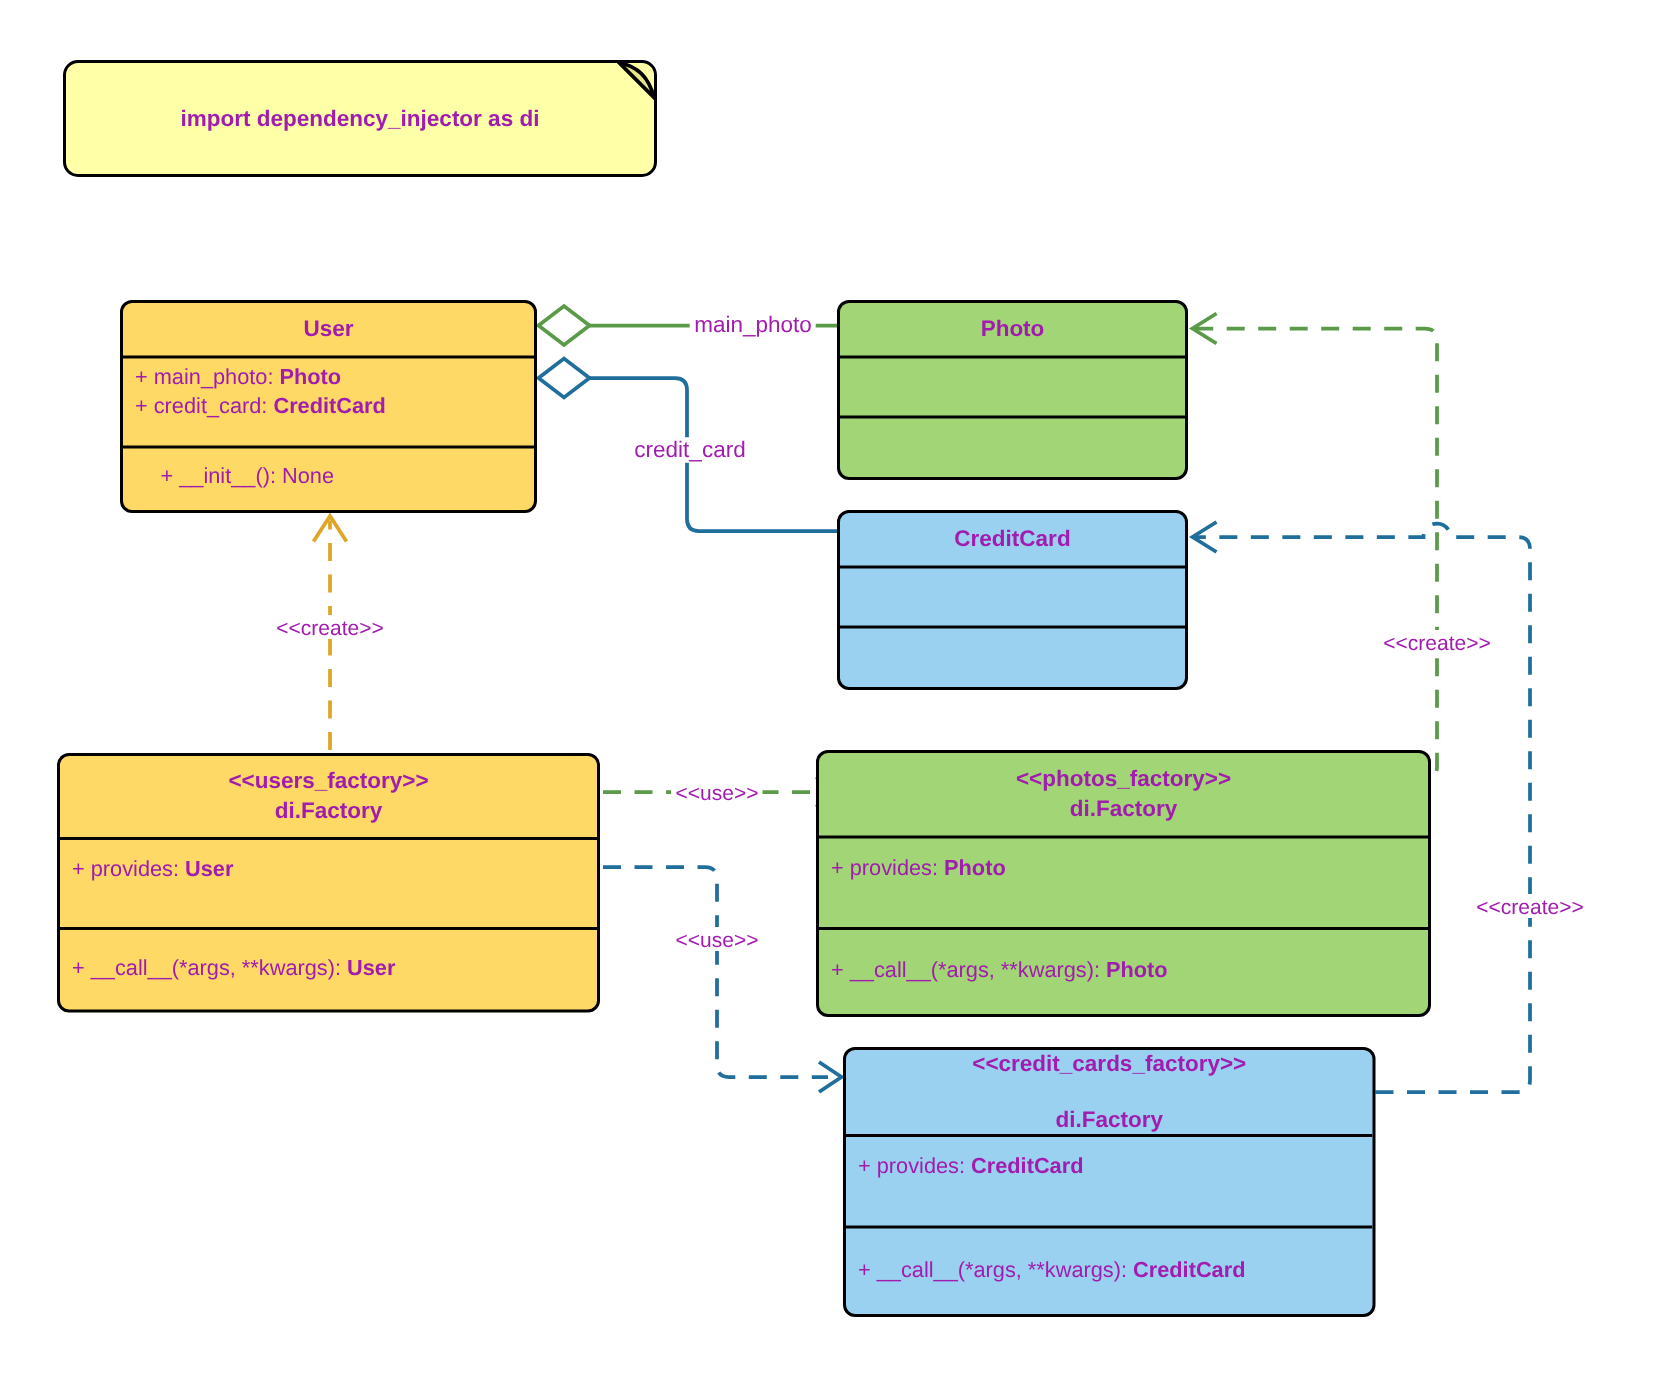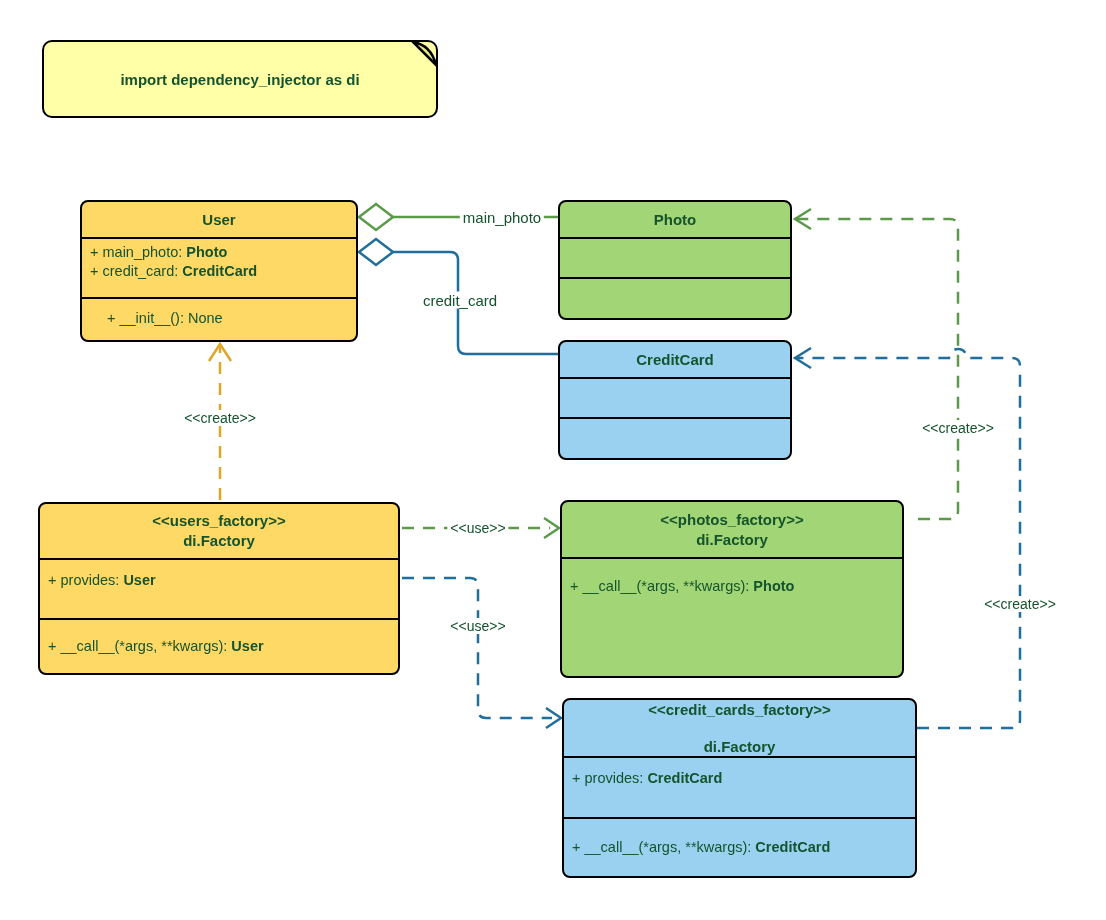--- a/index.html
+++ b/index.html
@@ -1,18 +1,18 @@
 <!DOCTYPE html>
 <html><head>
 <meta charset="utf-8">
 <style>
   html,body { margin:0; padding:0; background:#ffffff; }
   .canvas {
     position:relative; width:1106px; height:920px; background:#ffffff;
-    font-family:"Liberation Sans", sans-serif; color:#14532d; overflow:hidden;
+    font-family:"Liberation Sans", sans-serif; color:#a21caf; overflow:hidden;
   }
   svg.edge-layer { position:absolute; left:0; top:0; }
 
   
   .note {
     position:absolute; left:42px; top:40px; width:396px; height:78px;
     box-sizing:border-box; background:#FFFFA8; border:2.5px solid #000;
     border-radius:10px; display:flex; align-items:center; justify-content:center;
   }
   .note-text { font-weight:bold; font-size:15px; }
@@ -120,24 +120,27 @@
       <div>di.Factory</div>
     </div>
     <div class="uml-attrs pad-lg" style="height:60px;">
       <div class="member"><span>+ provides: </span><b>User</b></div>
     </div>
     <div class="uml-methods" style="height:52px;">
       <div class="member"><span>+ __call__(*args, **kwargs): </span><b>User</b></div>
     </div>
   </div>
 
-  <div class="uml-class fill-green" style="left:560px; top:500px; width:344px; height:178px;">
+  <div class="uml-class fill-green" style="left:544px; top:500px; width:410px; height:178px;">
     <div class="uml-title" style="height:57px;">
       <div>&lt;&lt;photos_factory&gt;&gt;</div>
       <div>di.Factory</div>
+    </div>
+    <div class="uml-attrs pad-lg" style="height:61px;">
+      <div class="member"><span>+ provides: </span><b>Photo</b></div>
     </div>
     <div class="uml-methods" style="height:55px;">
       <div class="member"><span>+ __call__(*args, **kwargs): </span><b>Photo</b></div>
     </div>
   </div>
 
   <div class="uml-class fill-blue" style="left:562px; top:698px; width:355px; height:180px;">
     <div class="uml-title" style="height:58px;gap:17px;">
       <div>&lt;&lt;credit_cards_factory&gt;&gt;</div>
       <div>di.Factory</div>

